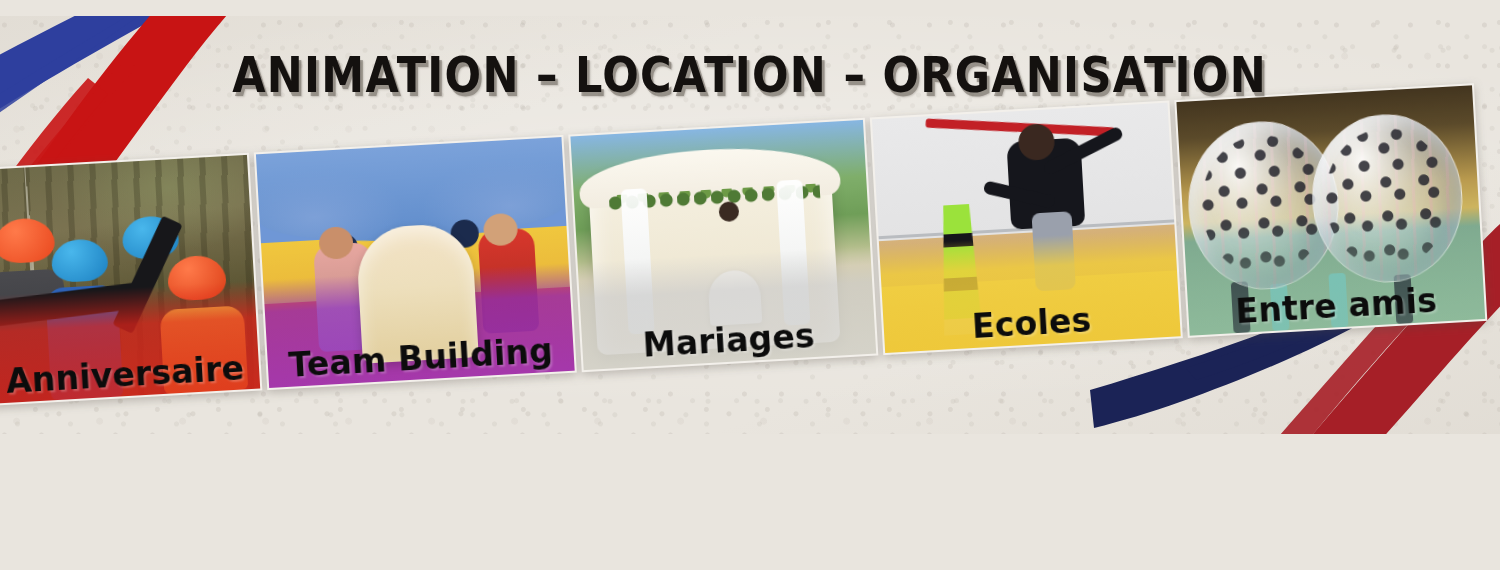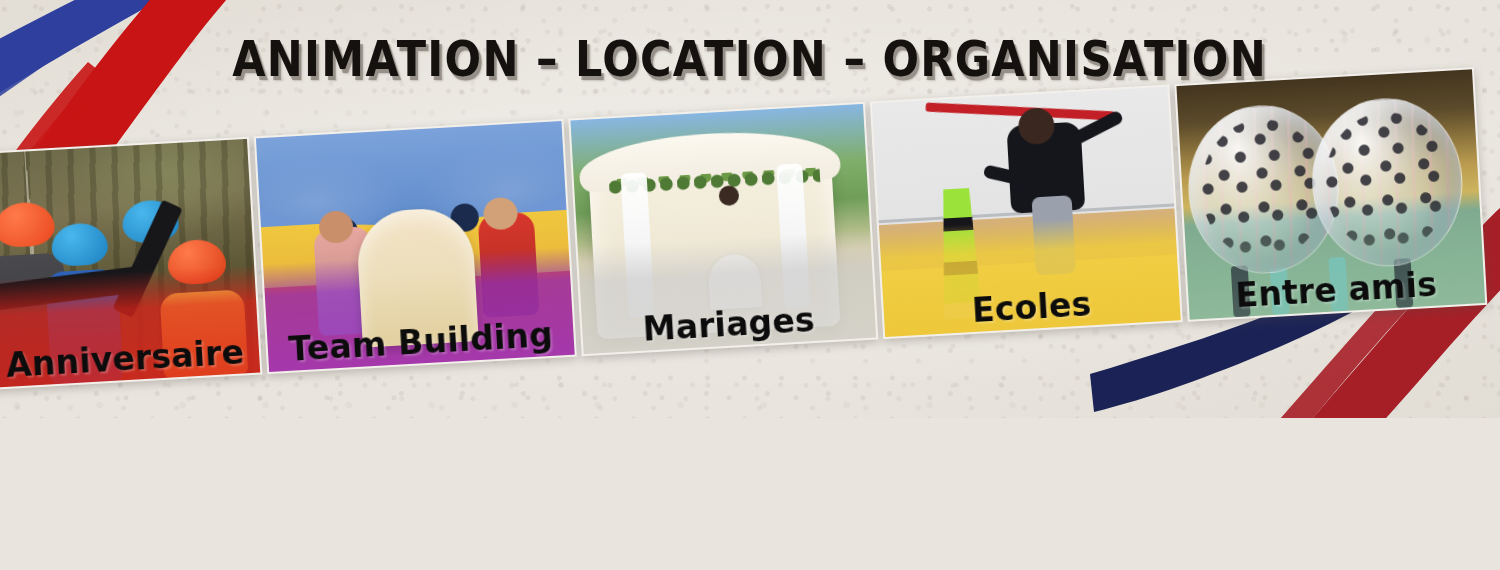--- a/index.html
+++ b/index.html
@@ -9,20 +9,21 @@
     font-family:"Liberation Sans", sans-serif;
     background:#e9e5de;
     position:relative;
   }
   
   #banner{
     position:absolute; inset:0;
     width:1500px; height:418px;
     overflow:hidden;
     background:#e9e5de;
+    margin-top:16px;
   }
   
   .grain{
     position:absolute; inset:0;
     background-image:
       radial-gradient(circle at 12% 22%, rgba(140,132,120,.16) 0 2px, transparent 3px),
       radial-gradient(circle at 33% 68%, rgba(150,142,128,.13) 0 2px, transparent 3px),
       radial-gradient(circle at 58% 15%, rgba(130,122,110,.14) 0 2px, transparent 3px),
       radial-gradient(circle at 74% 52%, rgba(150,140,128,.12) 0 2px, transparent 3px),
       radial-gradient(circle at 88% 80%, rgba(135,128,115,.15) 0 2px, transparent 3px),

